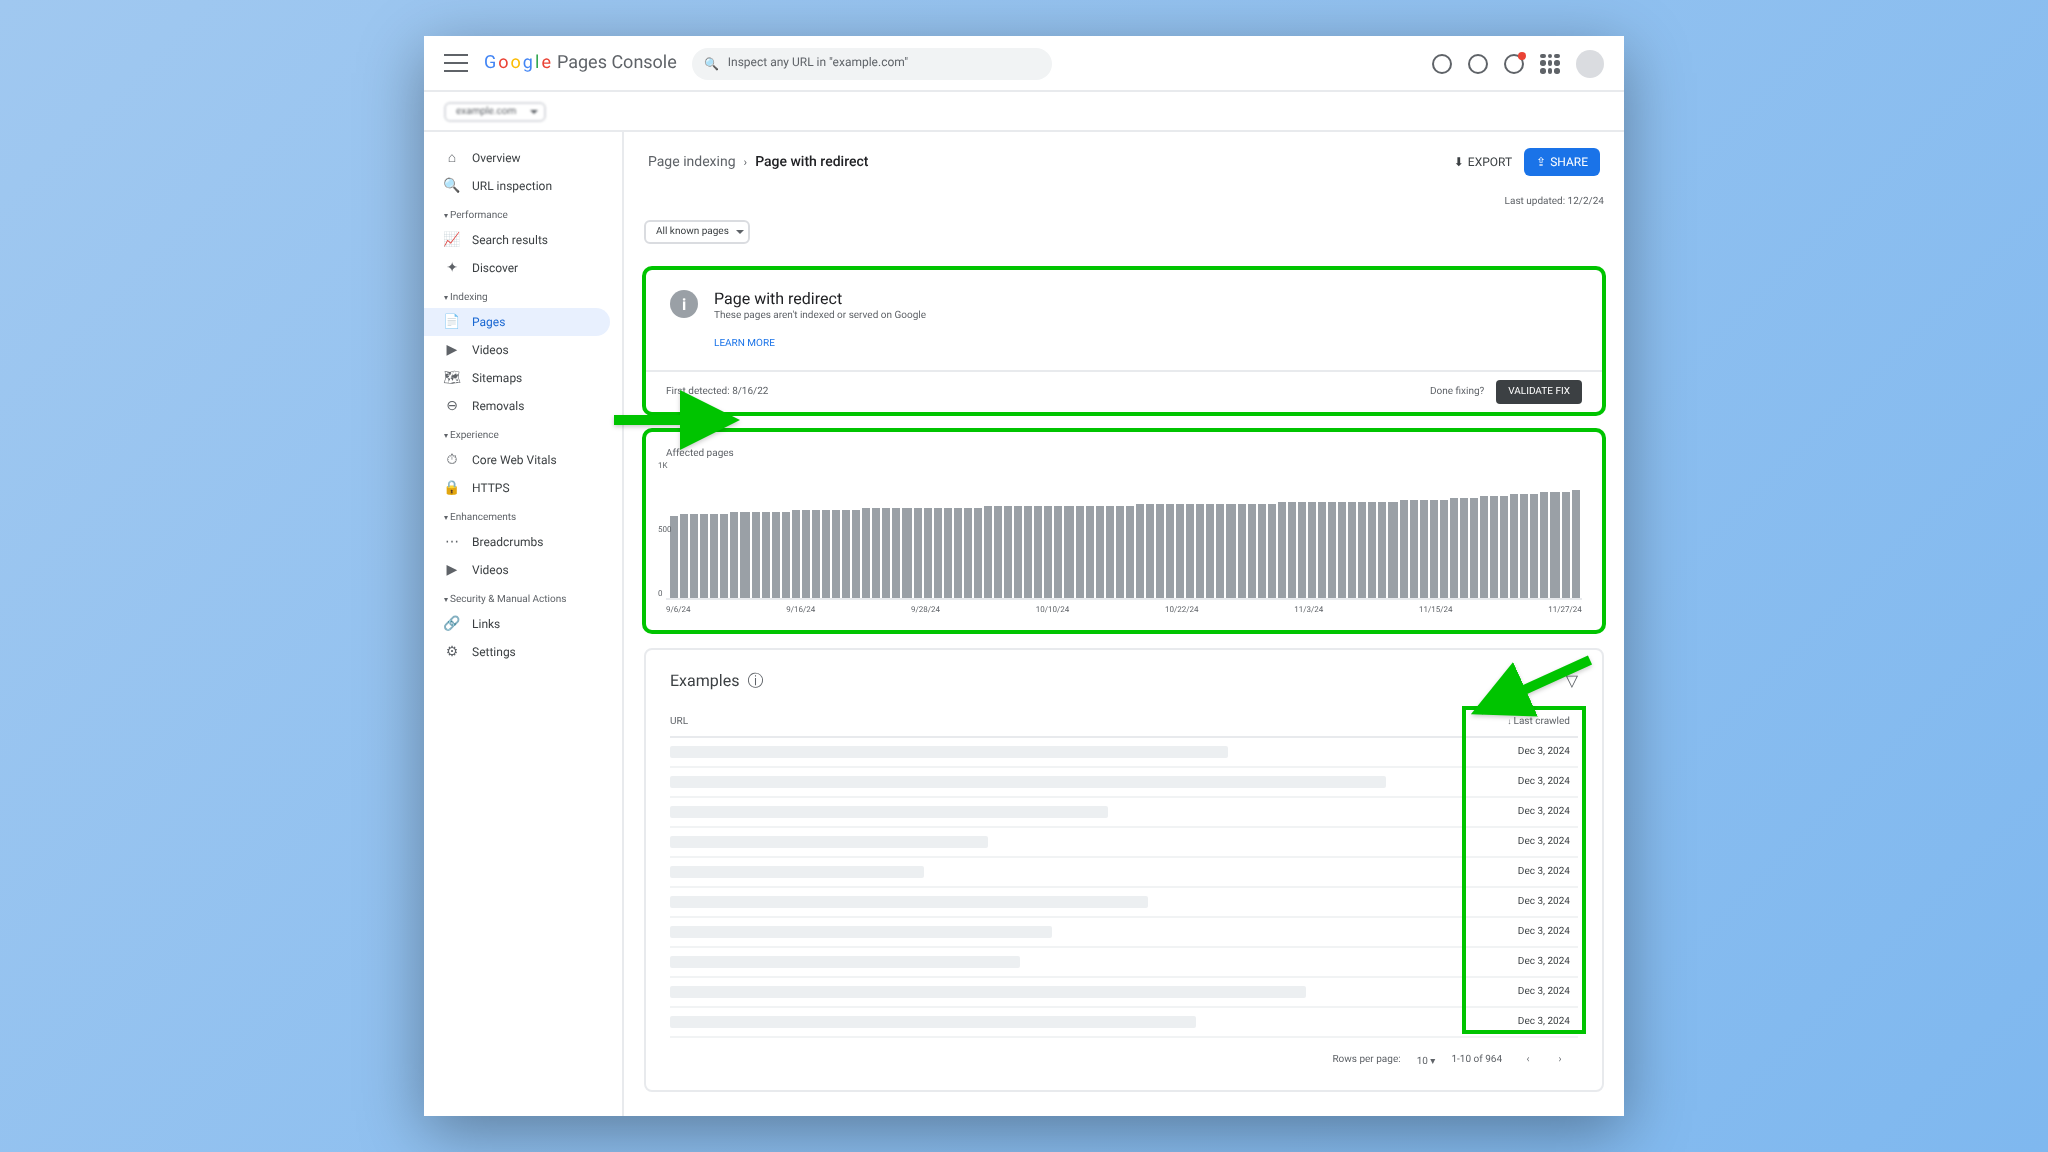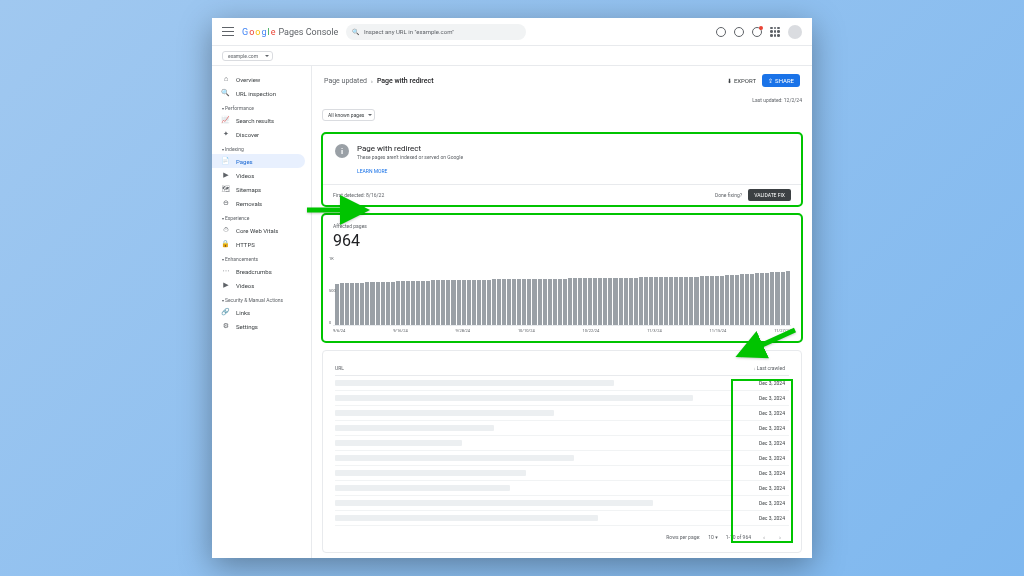--- a/index.html
+++ b/index.html
@@ -183,21 +183,21 @@
           <span>Links</span>
         </div>
       <div class="sb-item">
           <span class="sb-icon">⚙</span>
           <span>Settings</span>
         </div>
     </div>
 
     <div class="main">
       <div class="crumbbar">
-        <span class="crumb">Page updated</span>
+        <span class="crumb">Page indexing</span>
         <span class="crumb-sep">›</span>
         <span class="crumb cur">Page with redirect</span>
         <div class="crumb-actions">
           <div class="export-btn">
               <span>⬇</span>
               <span>EXPORT</span>
             </div>
           <div class="share-btn">
               <span>⇪</span>
               <span>SHARE</span>
@@ -220,21 +220,20 @@
         </div>
         <div class="issue-foot">
           <span class="det">First detected: 8/16/22</span>
           <span class="done">Done fixing?</span>
           <span class="validate">VALIDATE FIX</span>
         </div>
       </div>
 
       <div class="card hl chart-card">
         <div class="ch-label">Affected pages</div>
-        <div class="ch-num">964</div>
         <div class="chart" id="chart">
           <div class="yaxis" id="yaxis">
               <span>1K</span>
               <span>500</span>
               <span>0</span>
             </div>
         <div class="bar" style="height: 60%;"></div>
             <div class="bar" style="height: 60.5%;"></div>
             <div class="bar" style="height: 60.8%;"></div>
             <div class="bar" style="height: 61%;"></div>
@@ -331,20 +330,25 @@
             <span>9/28/24</span>
             <span>10/10/24</span>
             <span>10/22/24</span>
             <span>11/3/24</span>
             <span>11/15/24</span>
             <span>11/27/24</span>
           </div>
       </div>
 
       <div class="card card-pad" style="position:relative">
+        <div class="ex-head">
+          <span>Examples</span>
+          <span style="color:#5f6368">ⓘ</span>
+          <span class="filt">▽</span>
+        </div>
         <div class="ex-thead">
           <div class="col-url">URL</div>
           <div class="col-date"><span style="font-size:4px">↓ </span><span>Last crawled</span></div>
         </div>
         <div id="ex-rows">
             <div class="ex-row">
               <div class="col-url">
                 <div class="url-blur" style="width: 70%;"></div>
               </div>
               <div class="col-date">Dec 3, 2024</div>

